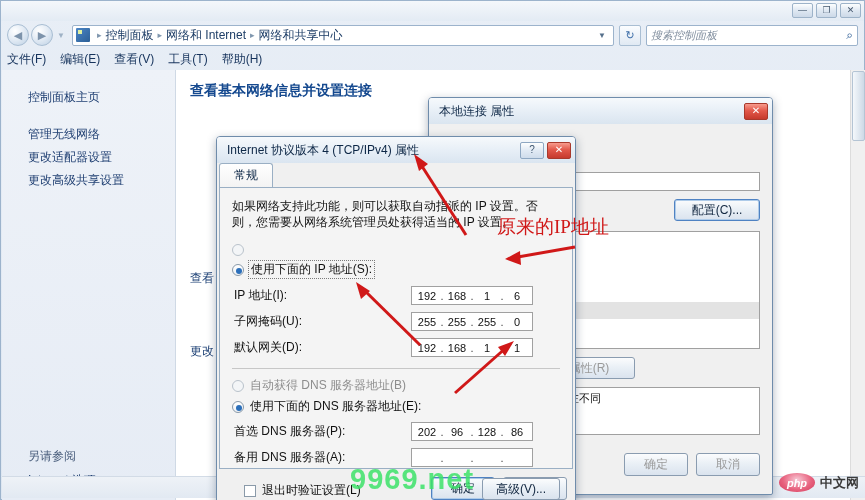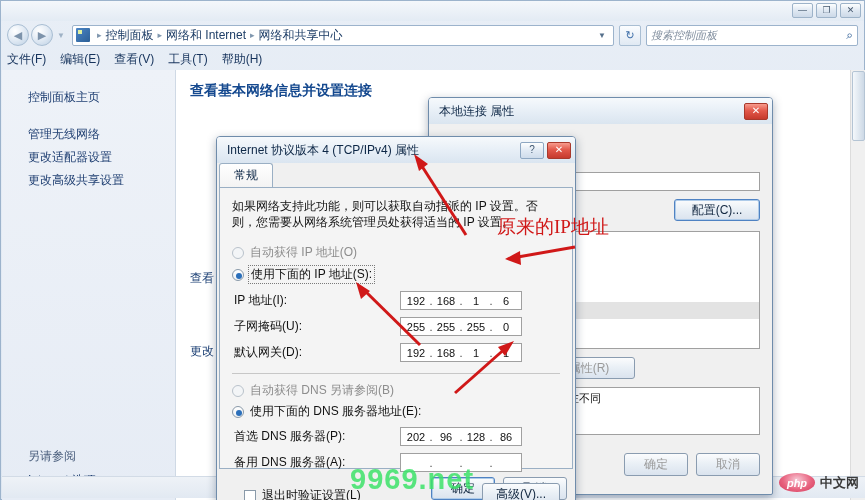--- a/index.html
+++ b/index.html
@@ -284,21 +284,21 @@
   .fieldlabel {
     width: 152px; font-size: 12px; color: #111; padding-left: 2px;
   }
   .ipbox {
     width: 122px; height: 19px;
     background: #ffffff;
     border: 1px solid #a0a0a0;
     display: flex; align-items: center;
     padding: 0 2px;
     font-family: "Liberation Sans", sans-serif;
-    font-size: 11px; color: #111;
+    font-size: 11px; color: #111; margin-left: 11px;
   }
   .ipbox.empty { color: #111; }
   .ipseg { flex: 1 1 0; text-align: center; }
   .ipdot { width: 4px; text-align: center; color:#444; }
 
   .hr {
     border-top: 1px solid #c7c7c7;
     margin: 10px 0 8px 0;
   }
   .btn {
@@ -510,21 +510,20 @@
 
     <div class="tabstrip">
       <div class="tab">常规</div>
     </div>
 
     <div class="tabpanel" style="height:282px;margin-right:2px;">
       <div class="desc">如果网络支持此功能，则可以获取自动指派的 IP 设置。否则，您需要从网络系统管理员处获得适当的 IP 设置。</div>
 
       <div class="radio-row dim">
         <span class="radio dim"></span>
-        <span>自动获得 IP 地址(O)</span>
       </div>
 
       <div class="radio-row">
         <span class="radio on"></span>
         <span class="sel-underline">使用下面的 IP 地址(S):</span>
       </div>
 
       <div class="fieldgrid">
         <div class="fieldrow">
           <span class="fieldlabel">IP 地址(I):</span>
@@ -561,21 +560,21 @@
               <span class="ipdot">.</span>
             <span class="ipseg">1</span>
           </div>
         </div>
       </div>
 
       <div class="hr"></div>
 
       <div class="radio-row dim">
         <span class="radio dim"></span>
-        <span>自动获得 DNS 另请参阅(B)</span>
+        <span>自动获得 DNS 服务器地址(B)</span>
       </div>
 
       <div class="radio-row">
         <span class="radio on"></span>
         <span>使用下面的 DNS 服务器地址(E):</span>
       </div>
 
       <div class="fieldgrid">
         <div class="fieldrow">
           <span class="fieldlabel">首选 DNS 服务器(P):</span>

